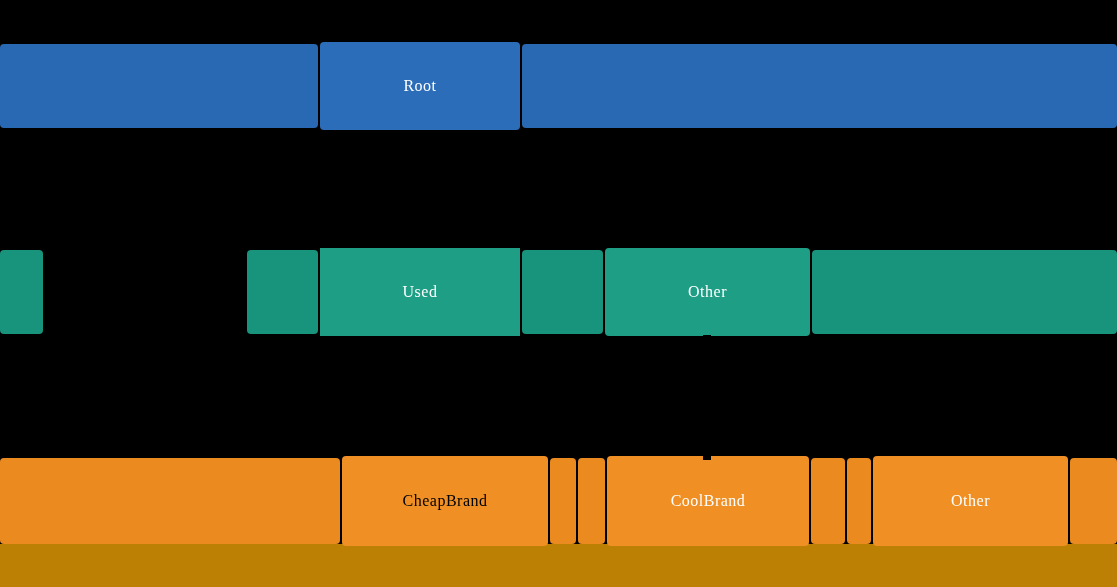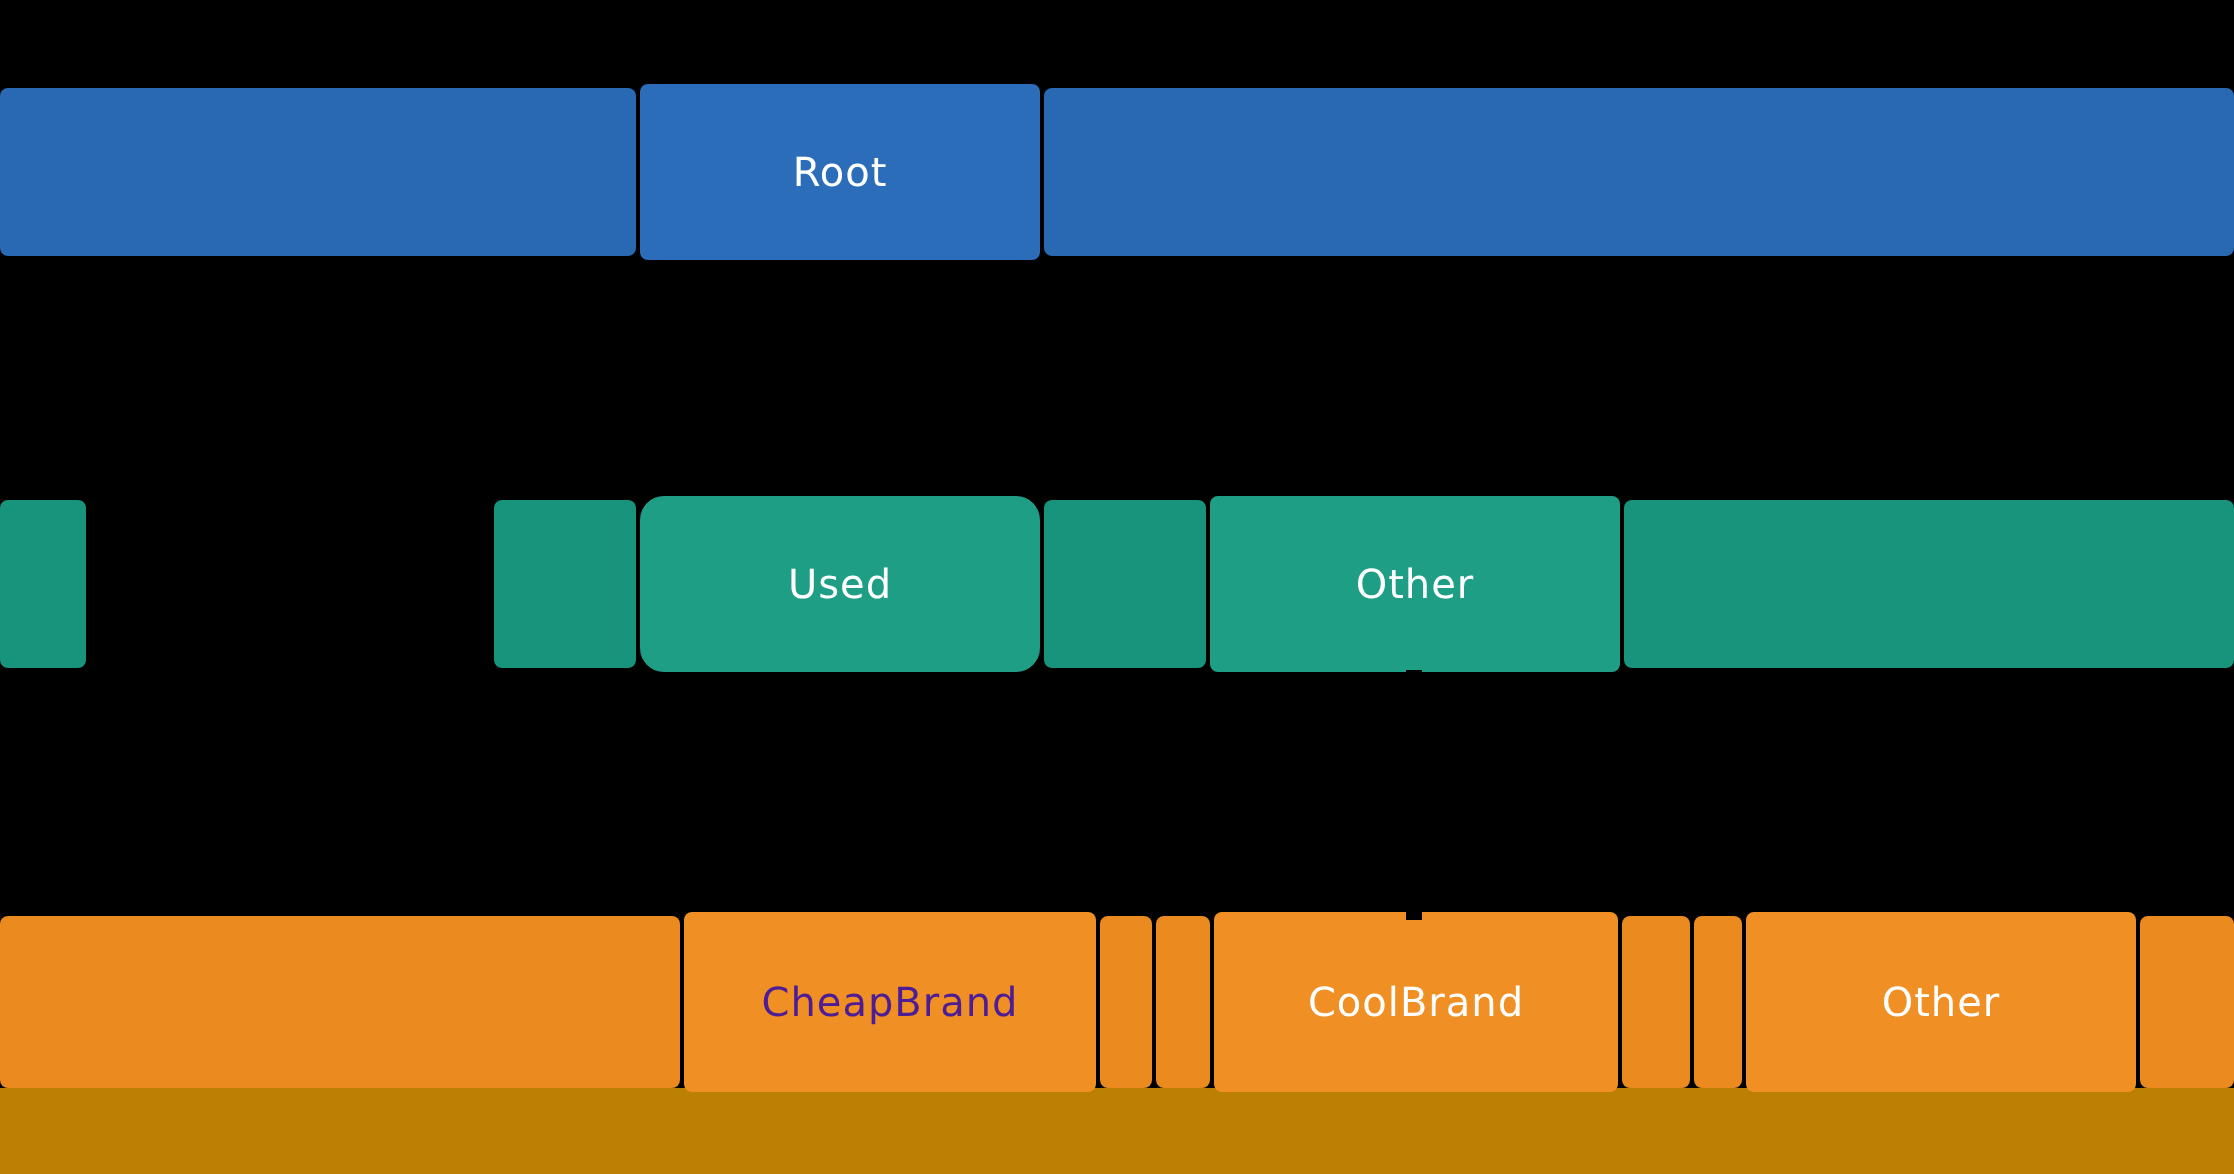--- a/index.html
+++ b/index.html
@@ -17,53 +17,54 @@
   }
   .node {
     position: absolute;
     display: flex;
     align-items: center;
     justify-content: center;
     box-sizing: border-box;
   }
   .node-label {
     color: #ffffff;
-    font-size: 20px;
+    font-size: 16px;
     font-weight: 400;
     letter-spacing: 0.5px;
     white-space: nowrap;
     pointer-events: none;
+    font-family: Liberation Serif, serif;
   }
   .nub {
     position: absolute;
     background: #000000;
   }
 </style>
 </head>
 <body>
 
 <div class="stage">
     <div class="node" style="left: 0px; width: 318px; top: 44px; height: 84px; background: rgb(41, 104, 178); border-radius: 4px; z-index: 1;"></div>
     <div class="node" style="left: 320px; width: 200px; top: 42px; height: 88px; background: rgb(43, 109, 185); border-radius: 4px; z-index: 1;">
       <span class="node-label" style="color: rgb(255, 255, 255);">Root</span>
     </div>
     <div class="node" style="left: 522px; width: 595px; top: 44px; height: 84px; background: rgb(41, 104, 178); border-radius: 4px; z-index: 1;"></div>
     <div class="node" style="left: 0px; width: 43px; top: 250px; height: 84px; background: rgb(24, 147, 124); border-radius: 4px; z-index: 1;"></div>
     <div class="node" style="left: 247px; width: 71px; top: 250px; height: 84px; background: rgb(24, 147, 124); border-radius: 4px; z-index: 1;"></div>
-    <div class="node" style="left: 320px; width: 200px; top: 248px; height: 88px; background: rgb(30, 158, 133); border-radius: 12px; z-index: 1;">
+    <div class="node" style="left: 320px; width: 200px; top: 248px; height: 88px; background: rgb(30, 158, 133); border-radius: 0; z-index: 1;">
       <span class="node-label" style="color: rgb(255, 255, 255);">Used</span>
     </div>
     <div class="node" style="left: 522px; width: 81px; top: 250px; height: 84px; background: rgb(24, 147, 124); border-radius: 4px; z-index: 1;"></div>
     <div class="node" style="left: 605px; width: 205px; top: 248px; height: 88px; background: rgb(30, 158, 133); border-radius: 4px; z-index: 1;">
       <span class="node-label" style="color: rgb(255, 255, 255);">Other</span>
     </div>
     <div class="node" style="left: 812px; width: 305px; top: 250px; height: 84px; background: rgb(24, 147, 124); border-radius: 4px; z-index: 1;"></div>
     <div class="node" style="left: 0px; width: 340px; top: 458px; height: 86px; background: rgb(235, 138, 30); border-radius: 4px; z-index: 2;"></div>
     <div class="node" style="left: 342px; width: 206px; top: 456px; height: 90px; background: rgb(240, 143, 36); border-radius: 4px; z-index: 2;">
-      <span class="node-label" style="color: #4c1d95;">CheapBrand</span>
+      <span class="node-label" style="color: #000000;">CheapBrand</span>
     </div>
     <div class="node" style="left: 550px; width: 26px; top: 458px; height: 86px; background: rgb(235, 138, 30); border-radius: 4px; z-index: 2;"></div>
     <div class="node" style="left: 578px; width: 27px; top: 458px; height: 86px; background: rgb(235, 138, 30); border-radius: 4px; z-index: 2;"></div>
     <div class="node" style="left: 607px; width: 202px; top: 456px; height: 90px; background: rgb(240, 143, 36); border-radius: 4px; z-index: 2;">
       <span class="node-label" style="color: rgb(255, 255, 255);">CoolBrand</span>
     </div>
     <div class="node" style="left: 811px; width: 34px; top: 458px; height: 86px; background: rgb(235, 138, 30); border-radius: 4px; z-index: 2;"></div>
     <div class="node" style="left: 847px; width: 24px; top: 458px; height: 86px; background: rgb(235, 138, 30); border-radius: 4px; z-index: 2;"></div>
     <div class="node" style="left: 873px; width: 195px; top: 456px; height: 90px; background: rgb(240, 143, 36); border-radius: 4px; z-index: 2;">
       <span class="node-label" style="color: rgb(255, 255, 255);">Other</span>

